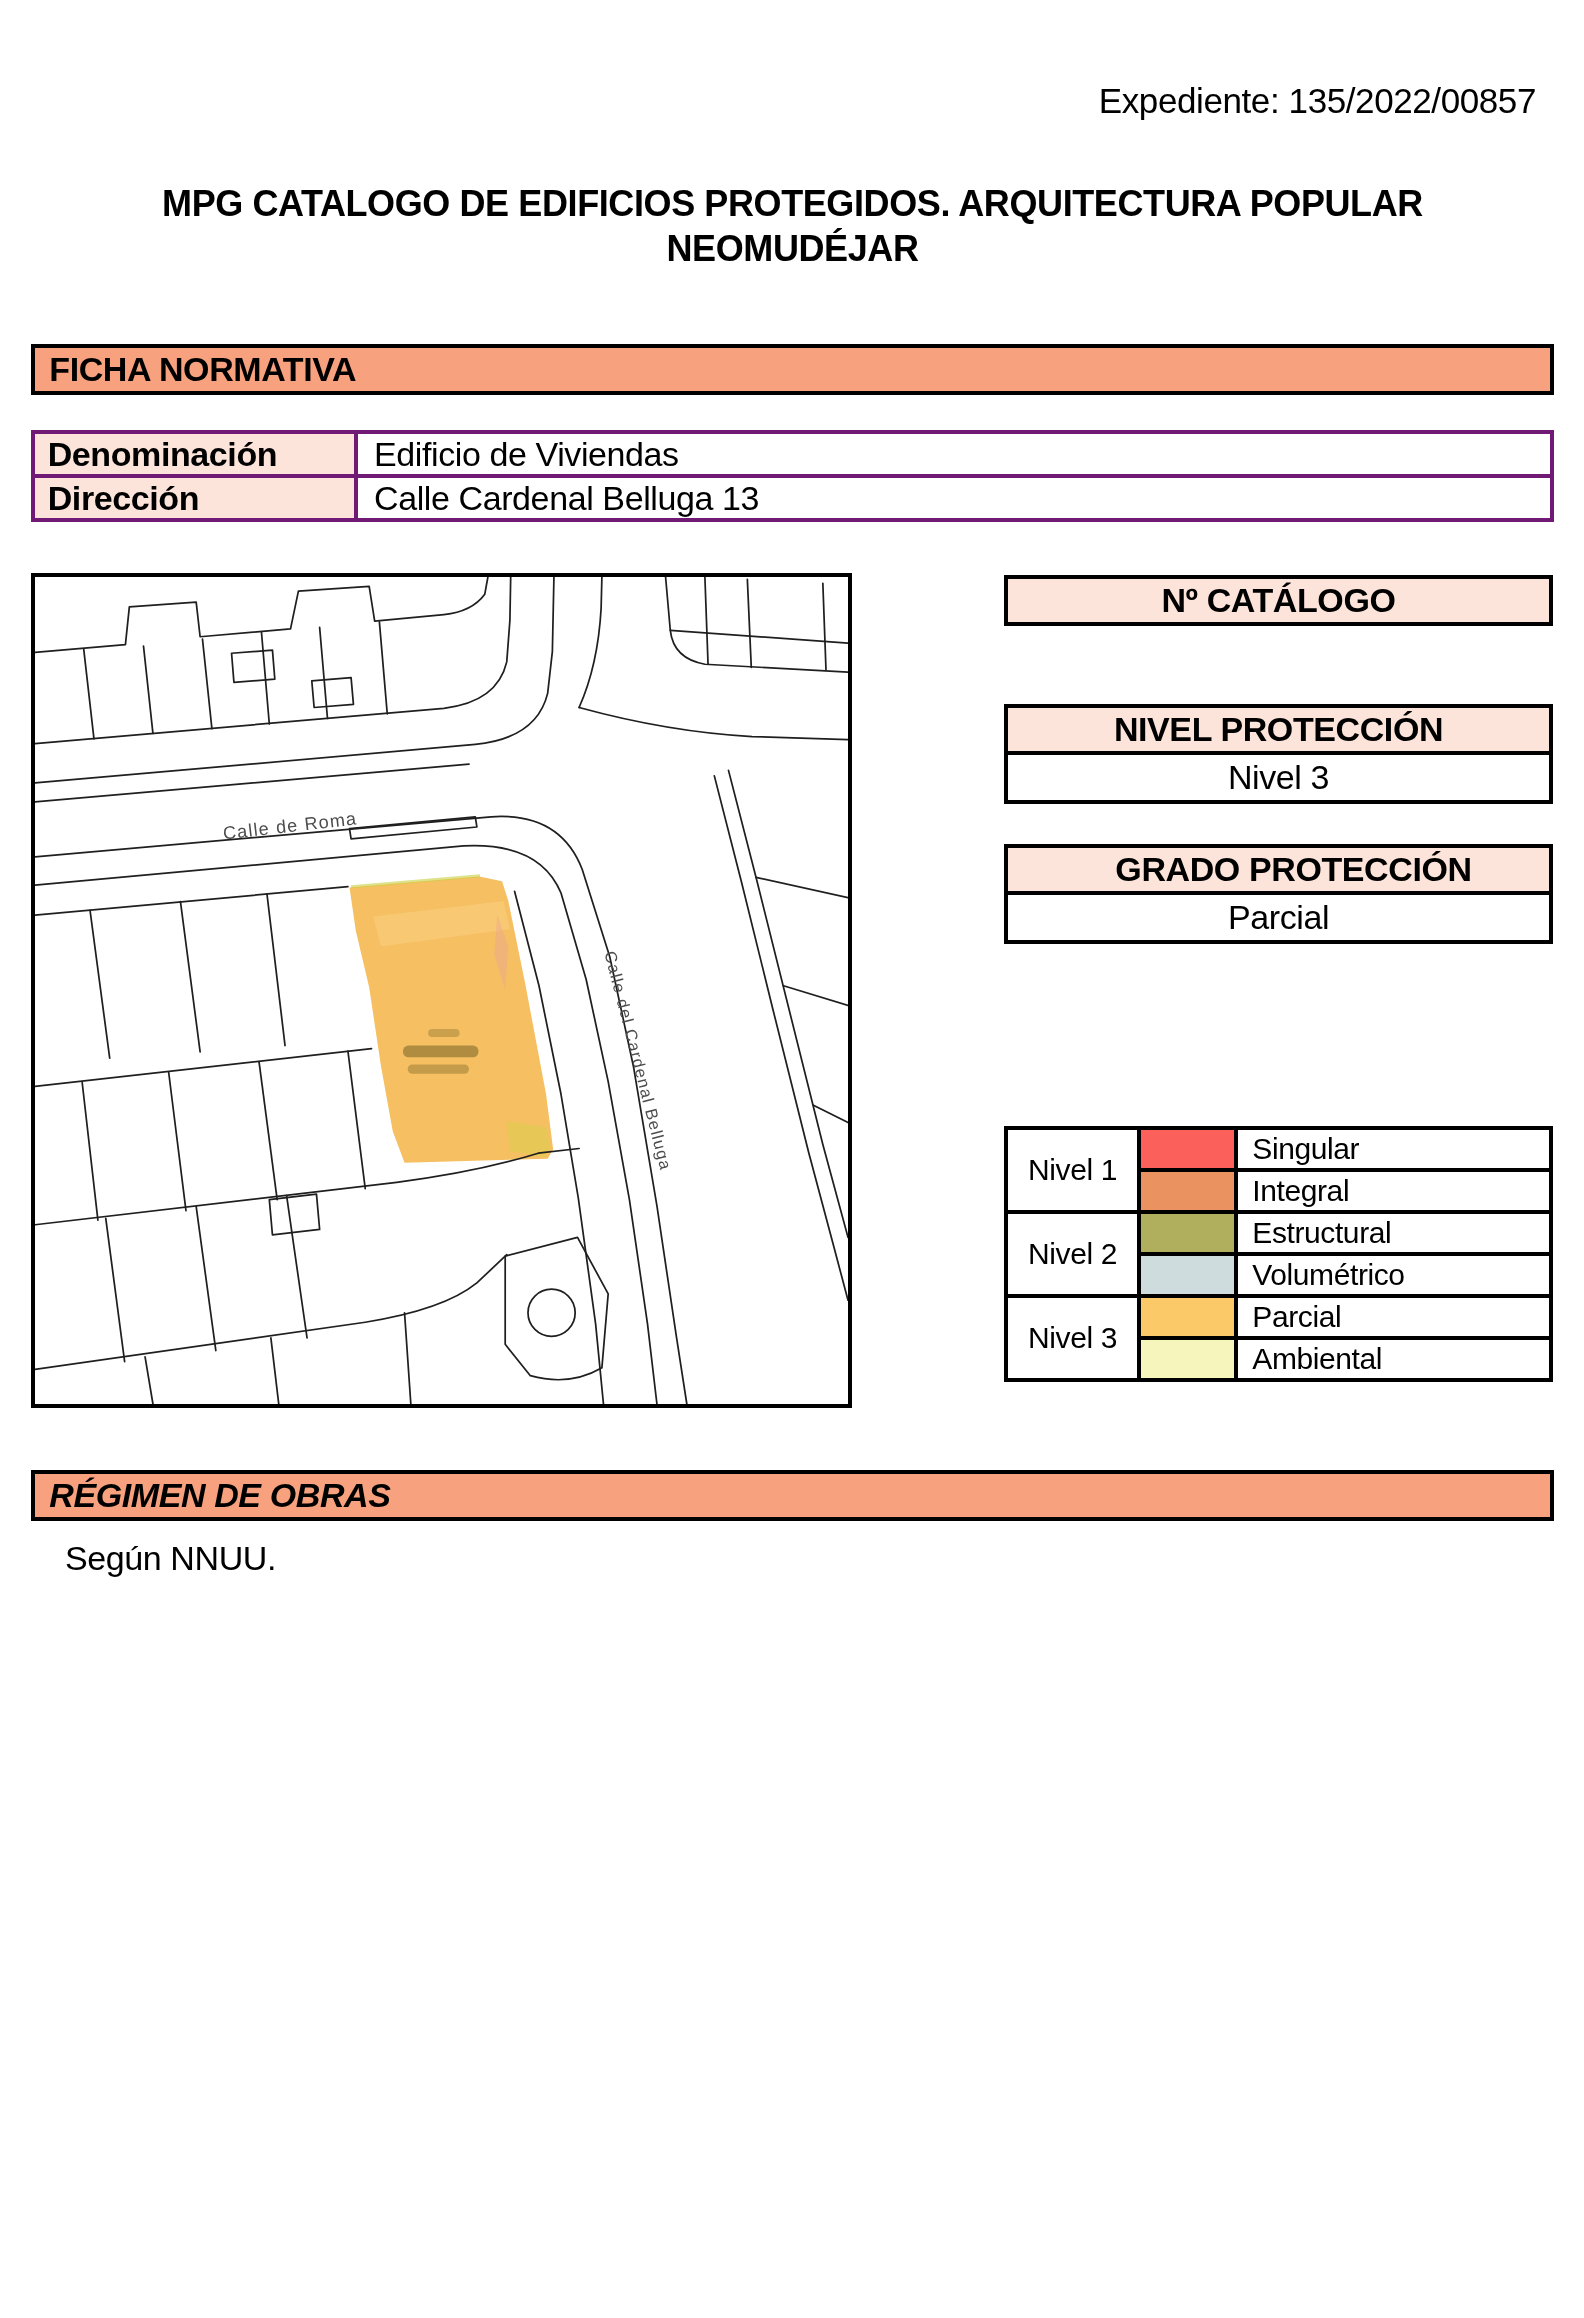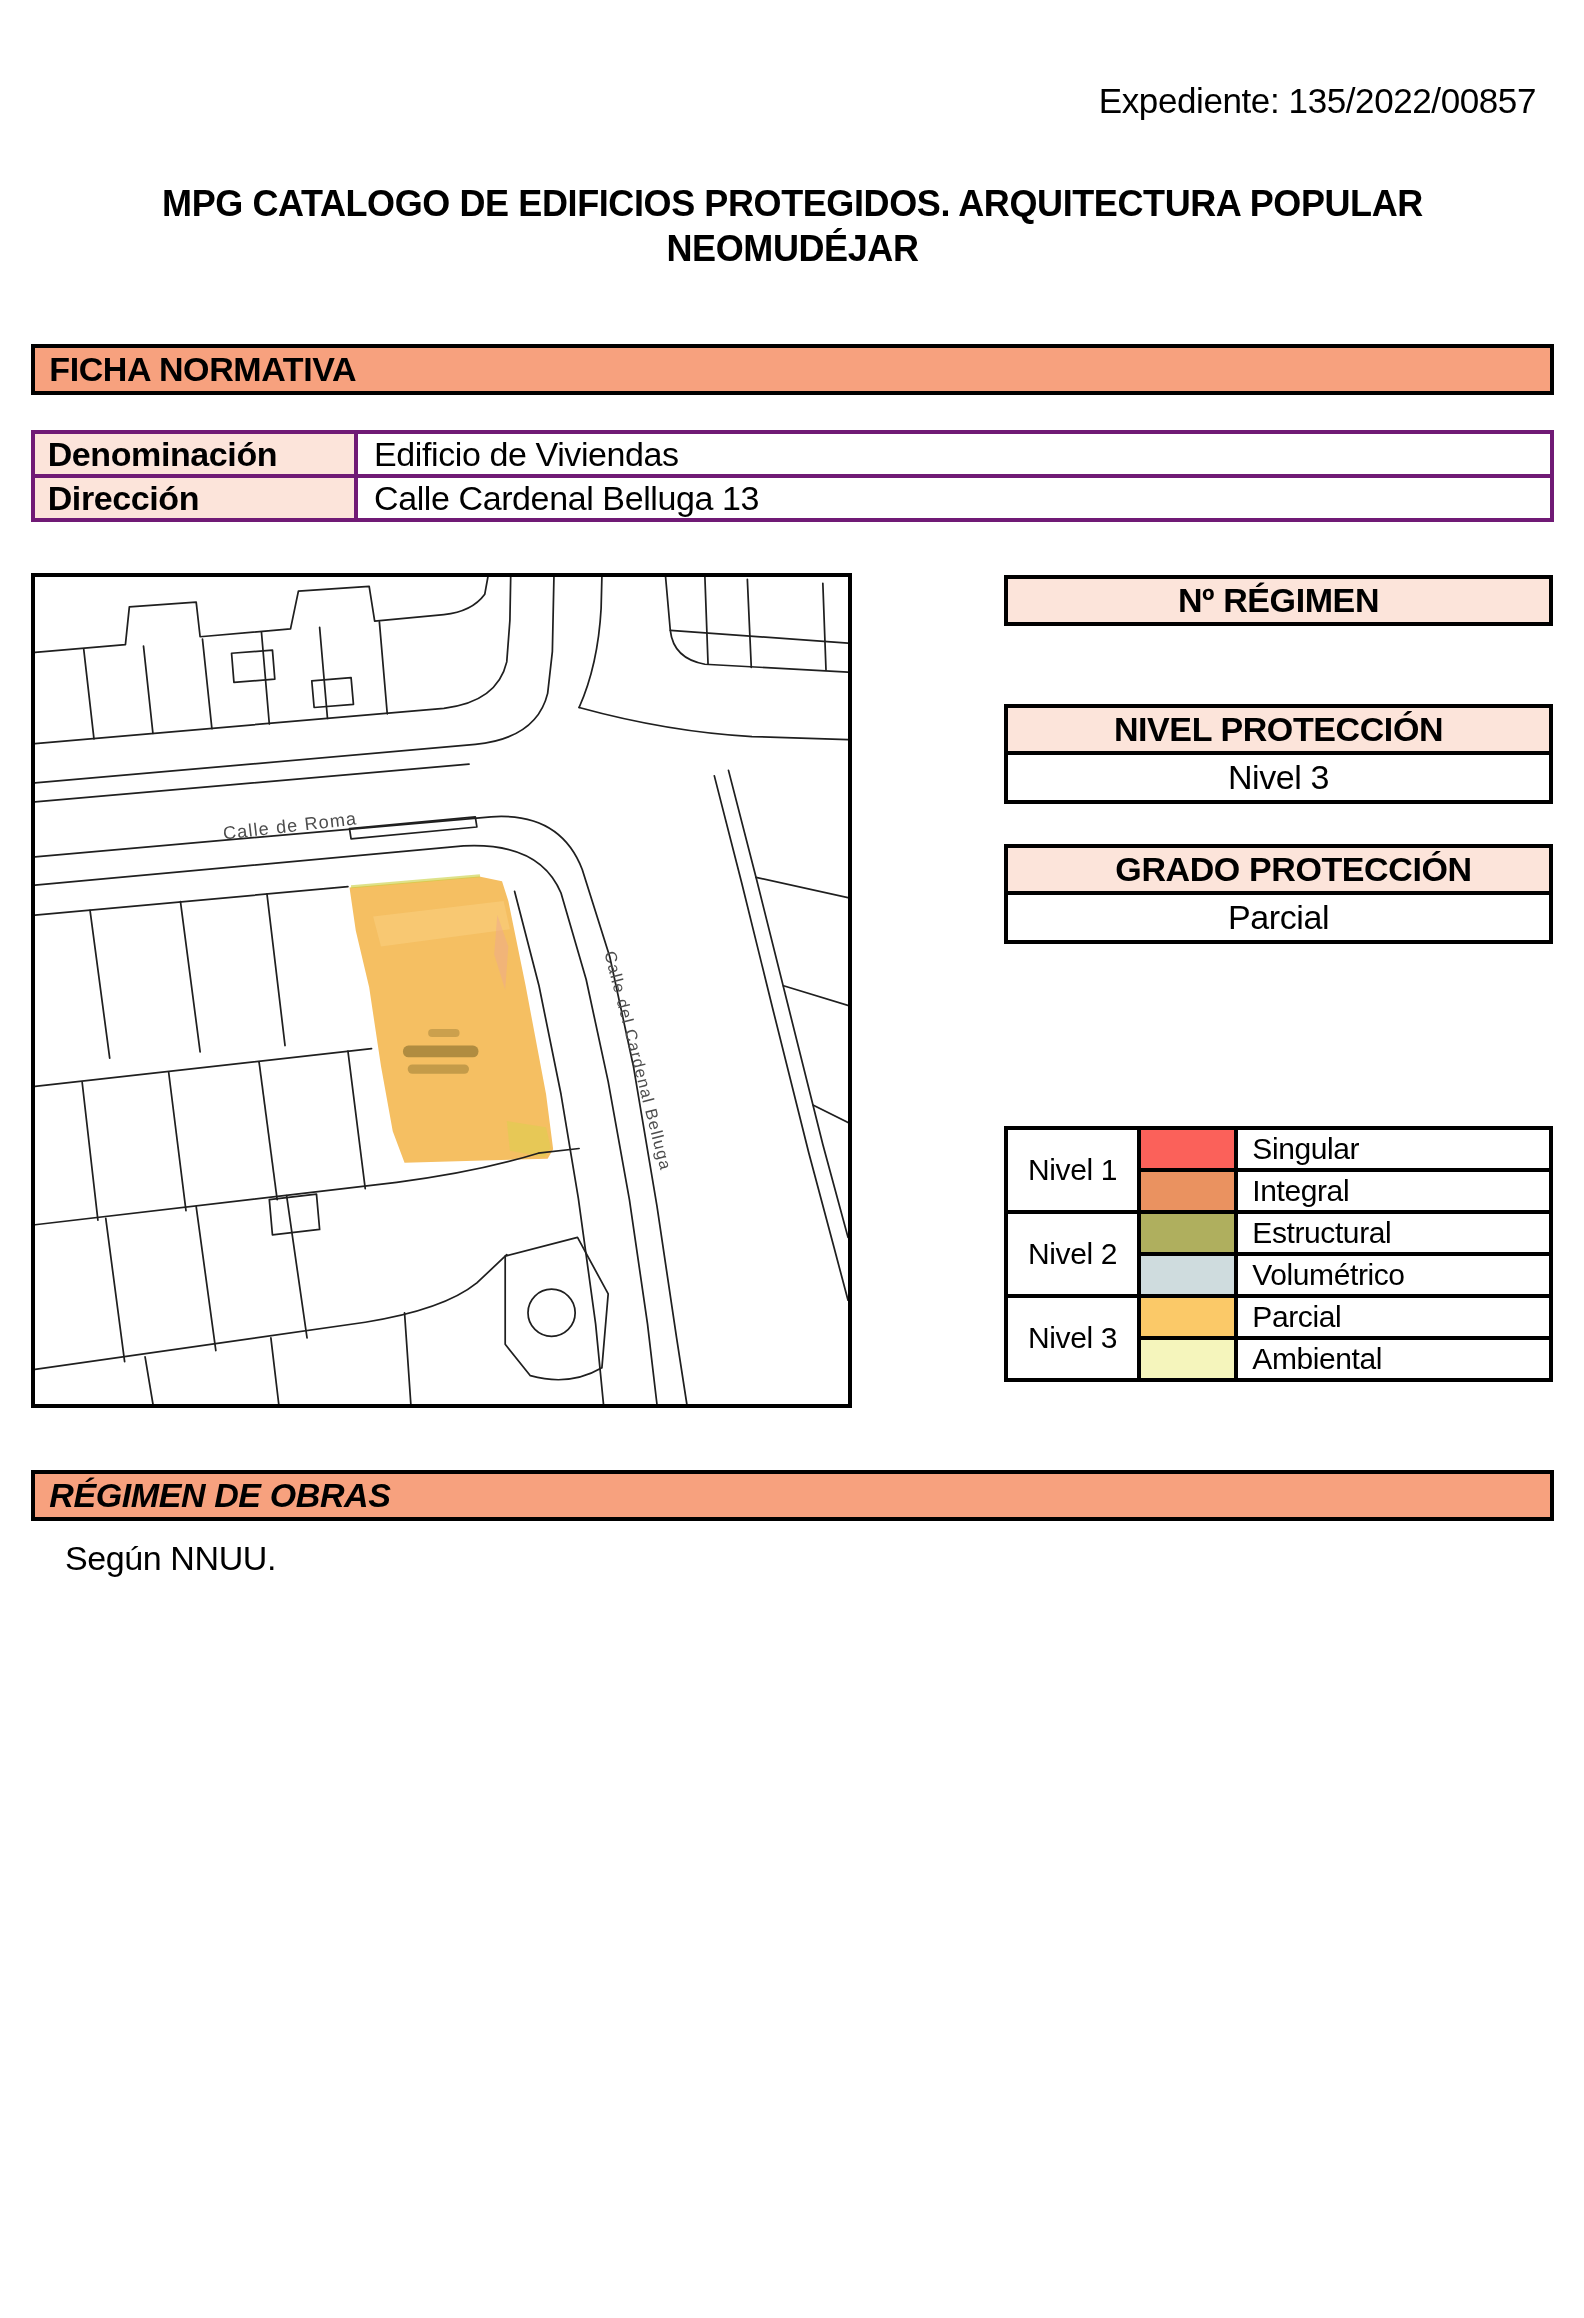--- a/index.html
+++ b/index.html
@@ -235,21 +235,21 @@
       </g>
 
       <g fill="#4d4d4d" font-size="23" letter-spacing="1.5">
         <text transform="translate(240,334) rotate(-6.5)">Calle de Roma</text>
         <text font-size="21" transform="translate(724,478) rotate(75.5)">Calle del Cardenal Belluga</text>
       </g>
     </svg>
   </div>
 
   <div class="info-box" id="info-box-0">
-    <div class="info-header" style="background-color: rgb(252, 228, 218);">Nº RÉGIMEN</div>
+    <div class="info-header" style="background-color: rgb(252, 228, 218);">Nº CATÁLOGO</div>
   </div>
   <div class="info-box" id="info-box-1">
     <div class="info-header" style="background-color: rgb(252, 228, 218);">NIVEL PROTECCIÓN</div>
     <div class="info-value">Nivel 3</div>
   </div>
   <div class="info-box" id="info-box-2">
     <div class="info-header" style="background-color: rgb(252, 228, 218); padding-left: 30px;">GRADO PROTECCIÓN</div>
     <div class="info-value">Parcial</div>
   </div>
 

